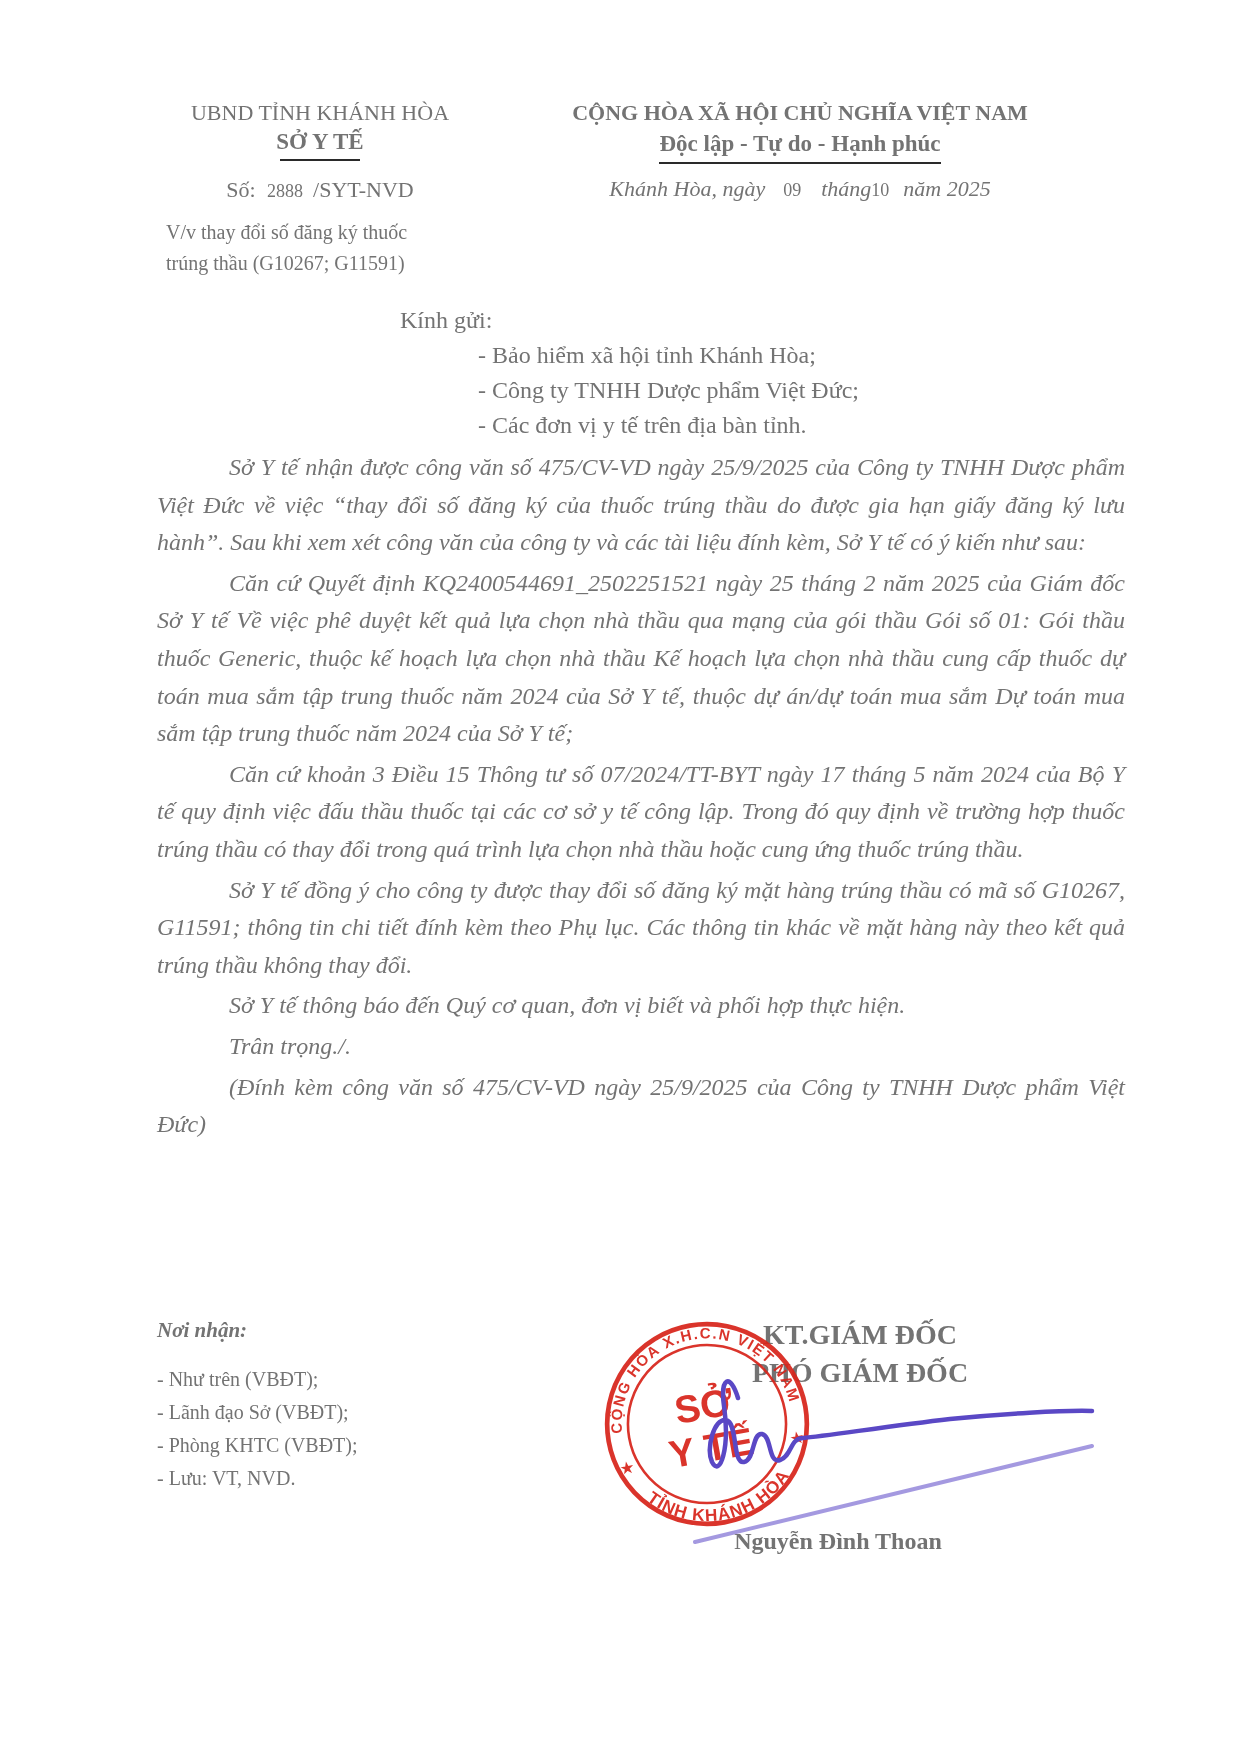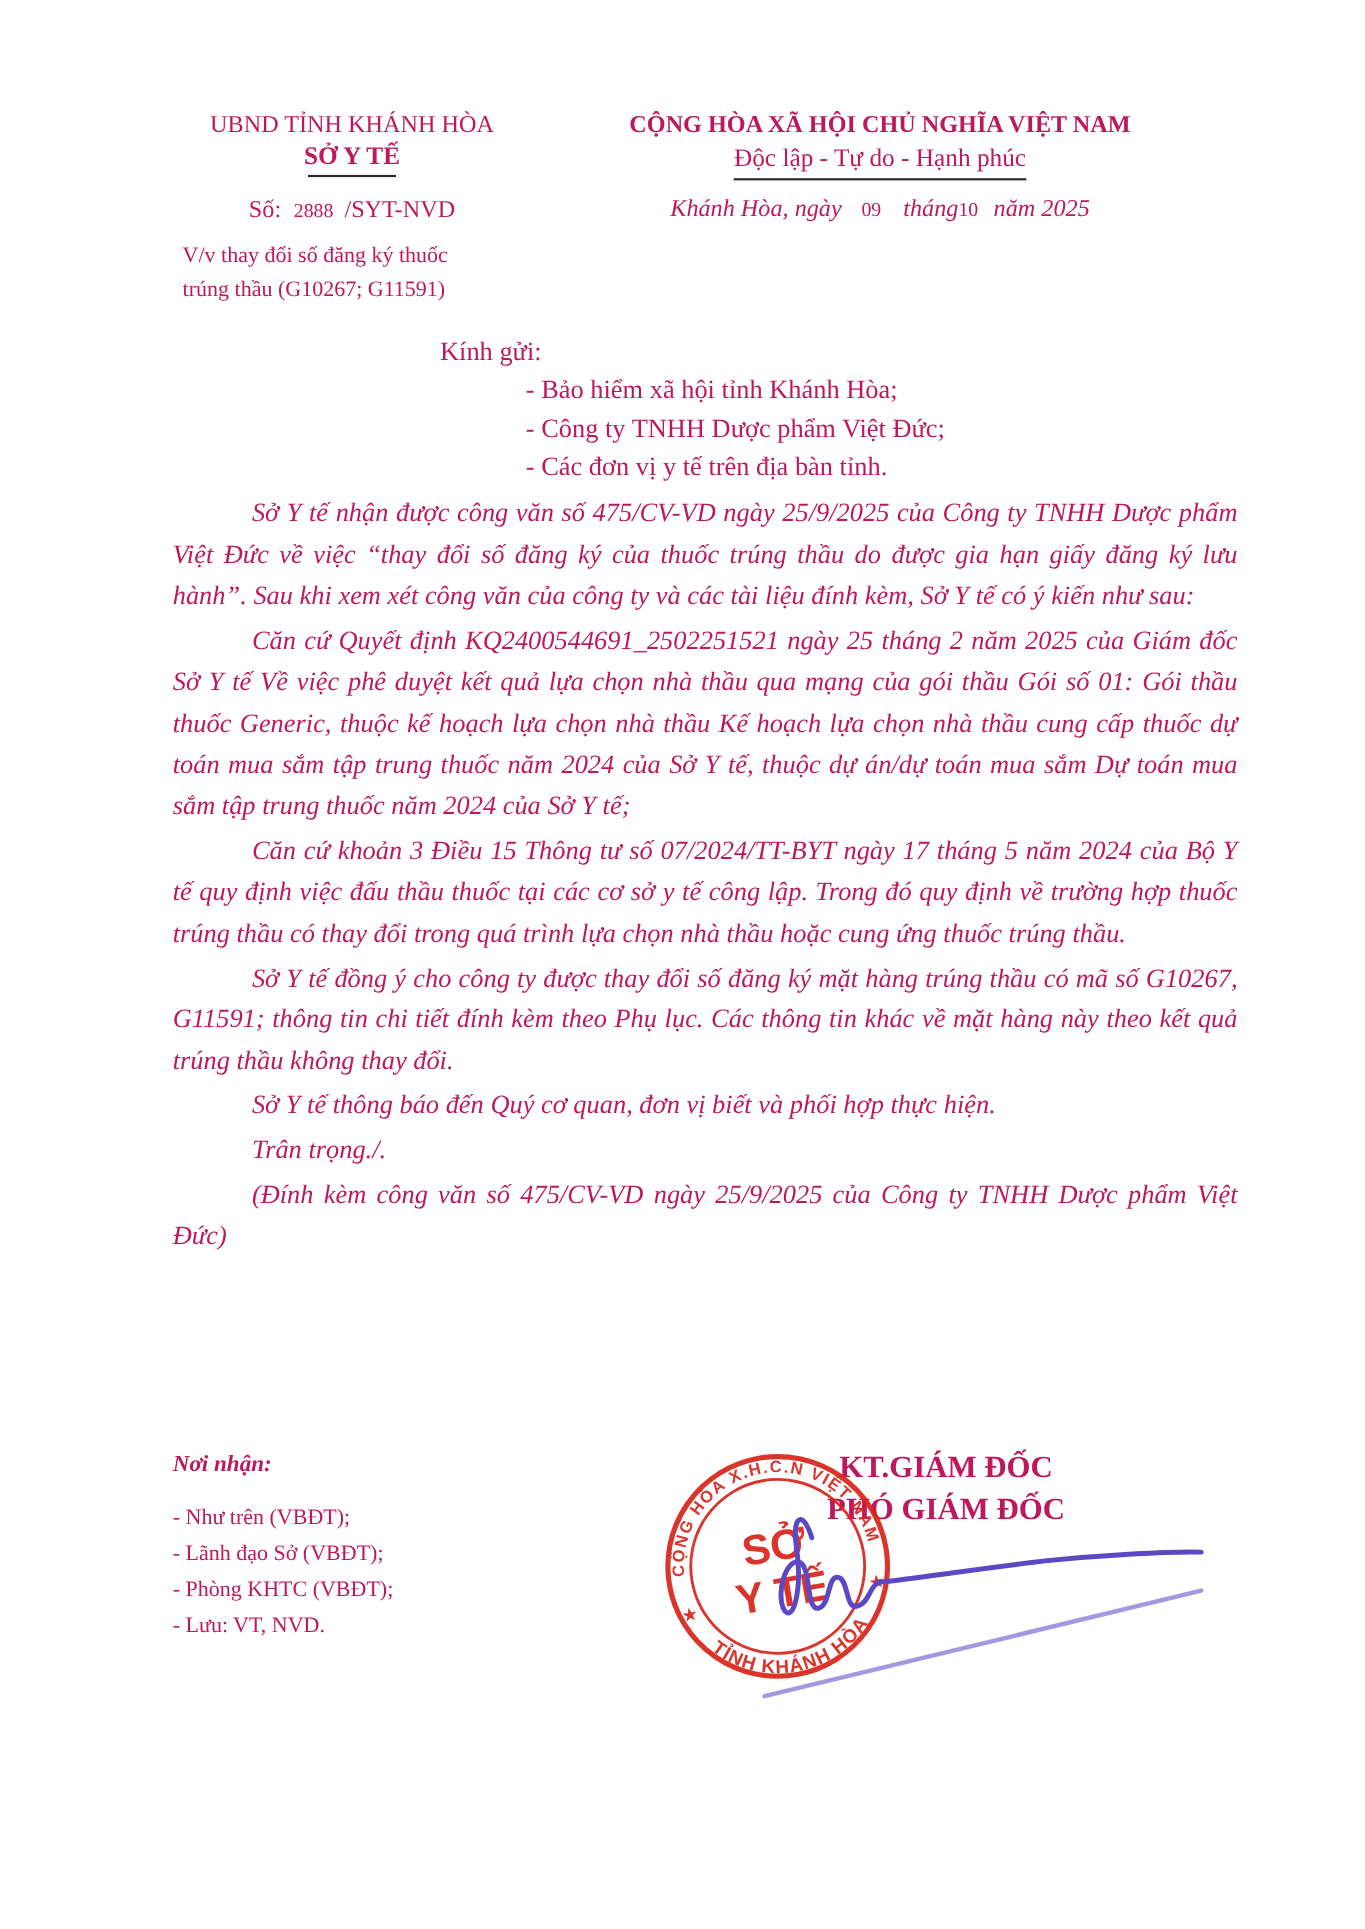--- a/index.html
+++ b/index.html
@@ -1,32 +1,32 @@
 <!DOCTYPE html>
 <html><head>
 <meta charset="utf-8">
 <style>
   html,body { margin:0; padding:0; background:#e8e8e8; }
   .page {
     position:relative; width:1241px; height:1754px; margin:0 auto;
-    background:#ffffff; font-family:"Liberation Serif", serif; color:#be185d;
+    background:#ffffff; font-family:"Liberation Serif", serif; color:#737373;
     overflow:hidden;
   }
   
   .header-left { position:absolute; left:148px; top:100px; width:344px; text-align:center; }
   .org-name   { font-size:22px; }
   .dept-name  { font-size:23px; font-weight:bold; margin-top:3px; }
   .dept-underline { width:80px; border-bottom:2px solid #2a2a2a; margin:4px auto 0; }
   .doc-number { font-size:22px; margin-top:16px; }
   .doc-number .small-num { font-size:18px; padding:0 10px 0 6px; }
   .subject { font-size:20px; margin-top:14px; line-height:31px; text-align:left; padding-left:18px; }
 
   .header-right { position:absolute; left:482px; top:100px; width:636px; text-align:center; }
   .national-title { font-size:22px; font-weight:bold; }
-  .national-motto { display:inline-block; font-size:23px; font-weight:normal; border-bottom:2px solid #2a2a2a; padding-bottom:5px; margin-top:5px; }
+  .national-motto { display:inline-block; font-size:23px; font-weight:bold; border-bottom:2px solid #2a2a2a; padding-bottom:5px; margin-top:5px; }
   .date-line { font-style:italic; font-size:22px; margin-top:12px; }
   .date-line .small-num { font-style:normal; font-size:18px; }
   .date-line .sp1 { padding:0 4px 0 6px;margin-left:12px; }
   .date-line .sp2 { padding-right:16px; }
   .date-line .sp3 { padding:0 4px 0 0; }
   .date-line .sp4 { padding-right:10px; }
 
   
   .salutation { position:absolute; left:400px; top:303px; font-size:24px; line-height:35px; }
   .recipient-list { margin-left:78px; }
@@ -131,14 +131,15 @@
     </svg>
   </div>
 
   <div class="signature-wrap">
     <svg width="470" height="210" viewBox="0 0 470 210">
       <path d="M 98,48 C 90,22 80,28 84,56 C 90,98 80,128 72,112 C 66,98 74,68 86,70 C 98,72 92,114 104,112 C 115,110 112,82 122,84 C 132,86 128,114 140,110 C 152,106 150,88 163,88 C 185,86 250,76 310,69 C 360,64 425,60 452,61" fill="none" stroke-width="4.5" stroke-linecap="round" stroke-linejoin="round" stroke="#5a48c5"></path>
       <path d="M 55,192 L 452,96" fill="none" stroke-width="4" stroke-linecap="round" opacity="0.8" stroke="#8d7fd8"></path>
     </svg>
   </div>
 
+  <div class="signer-name">Nguyễn Đình Thoan</div>
 
 </div>
 
 </body></html>

